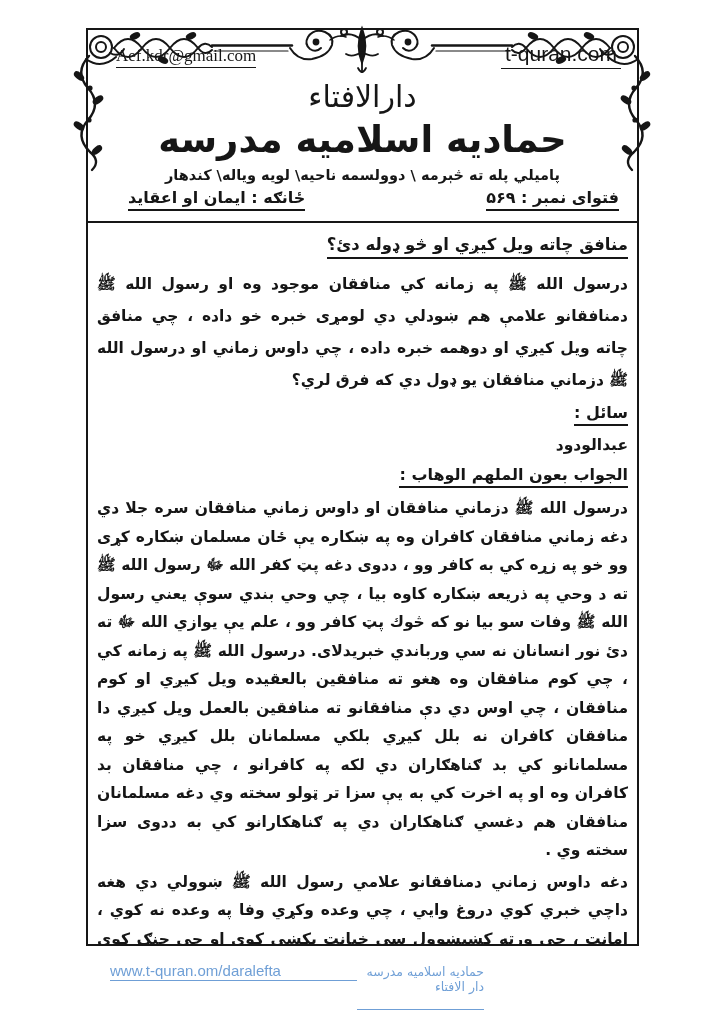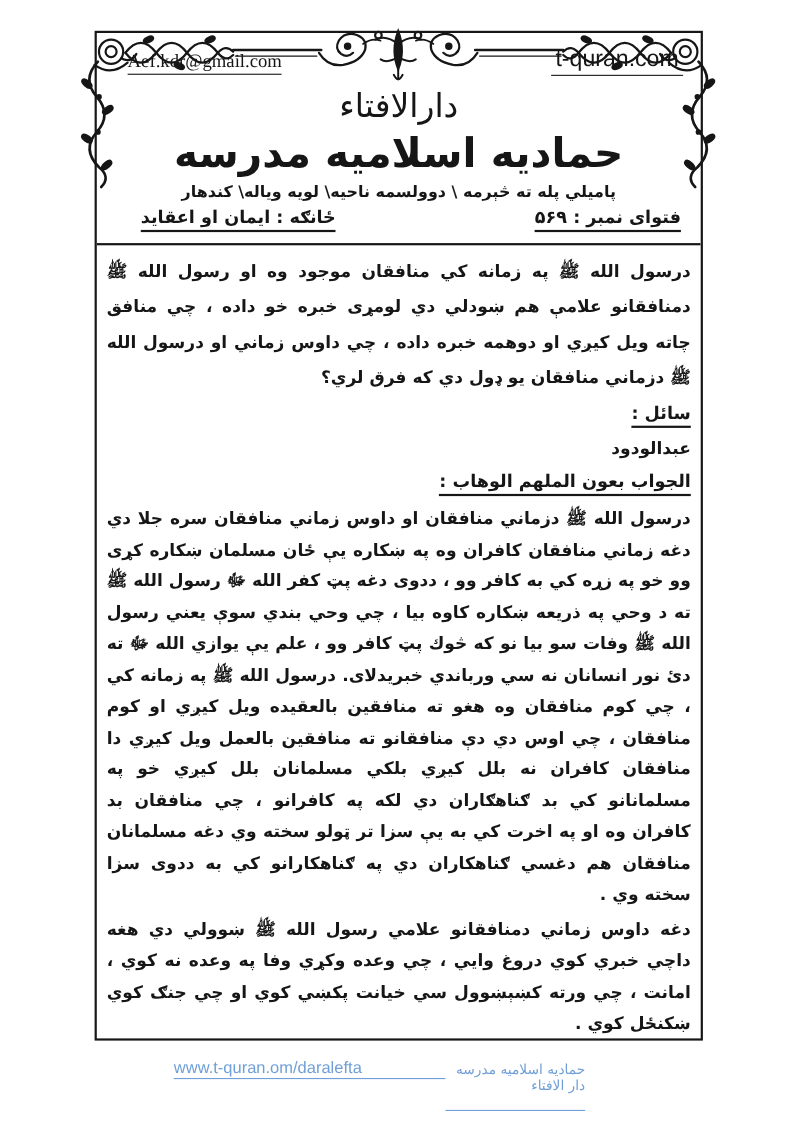--- a/index.html
+++ b/index.html
@@ -55,21 +55,20 @@
     border-bottom:2px solid var(--ink);padding-bottom:2px;margin:7px 0 3px 0;
   }
   .asker-name{font-size:15.5px;font-weight:bold;line-height:26px;margin:3px 0 0 0;}
   .ans{font-size:15.5px;font-weight:bold;line-height:28.5px;text-align:justify;text-justify:inter-word;margin-top:3px;}
 
   
   footer{
     position:absolute;left:0;top:962px;width:572px;
     display:flex;justify-content:space-between;align-items:flex-start;
     padding:0 88px 0 110px;
-    margin-left:48px;
   }
   .footer-url{
     font-family:"Liberation Sans",sans-serif;font-size:15px;color:var(--link);
     text-decoration:none;border-bottom:1.4px solid var(--link);
     width:332px;text-align:left;padding-bottom:1px;
   }
   .footer-site{
     direction:rtl;font-size:12.5px;color:var(--link);
     text-decoration:none;border-bottom:1.4px solid var(--link);padding-bottom:15px;margin-top:2px;
   }
@@ -132,20 +131,23 @@
       <div class="dept">دارالافتاء</div>
       <div class="madrasa">حماديه اسلاميه مدرسه</div>
       <div class="address">پاميلي پله ته څېرمه \ دوولسمه ناحيه\ لويه وياله\ كندهار</div>
       <div class="meta-row">
         <span class="meta-item">فتواى نمبر : ۵۶۹</span>
         <span class="meta-item">ځانګه : ايمان او اعقايد</span>
       </div>
     </header>
 
     <main>
+      <div>
+        <span class="q-title">منافق چاته ويل كيږي او څو ډوله دئ؟</span>
+      </div>
       <p class="q-text">درسول الله ﷺ په زمانه كي منافقان موجود وه او رسول الله ﷺ دمنافقانو علامې هم ښودلي دي لومړى خبره خو داده ، چي منافق چاته ويل كيږي او دوهمه خبره داده ، چي داوس زماني او درسول الله ﷺ دزماني منافقان يو ډول دي كه فرق لري؟</p>
 
       <div>
         <span class="label-u">سائل :</span>
       </div>
       <div class="asker-name">عبدالودود</div>
 
       <div>
         <span class="label-u">الجواب بعون الملهم الوهاب :</span>
       </div>

